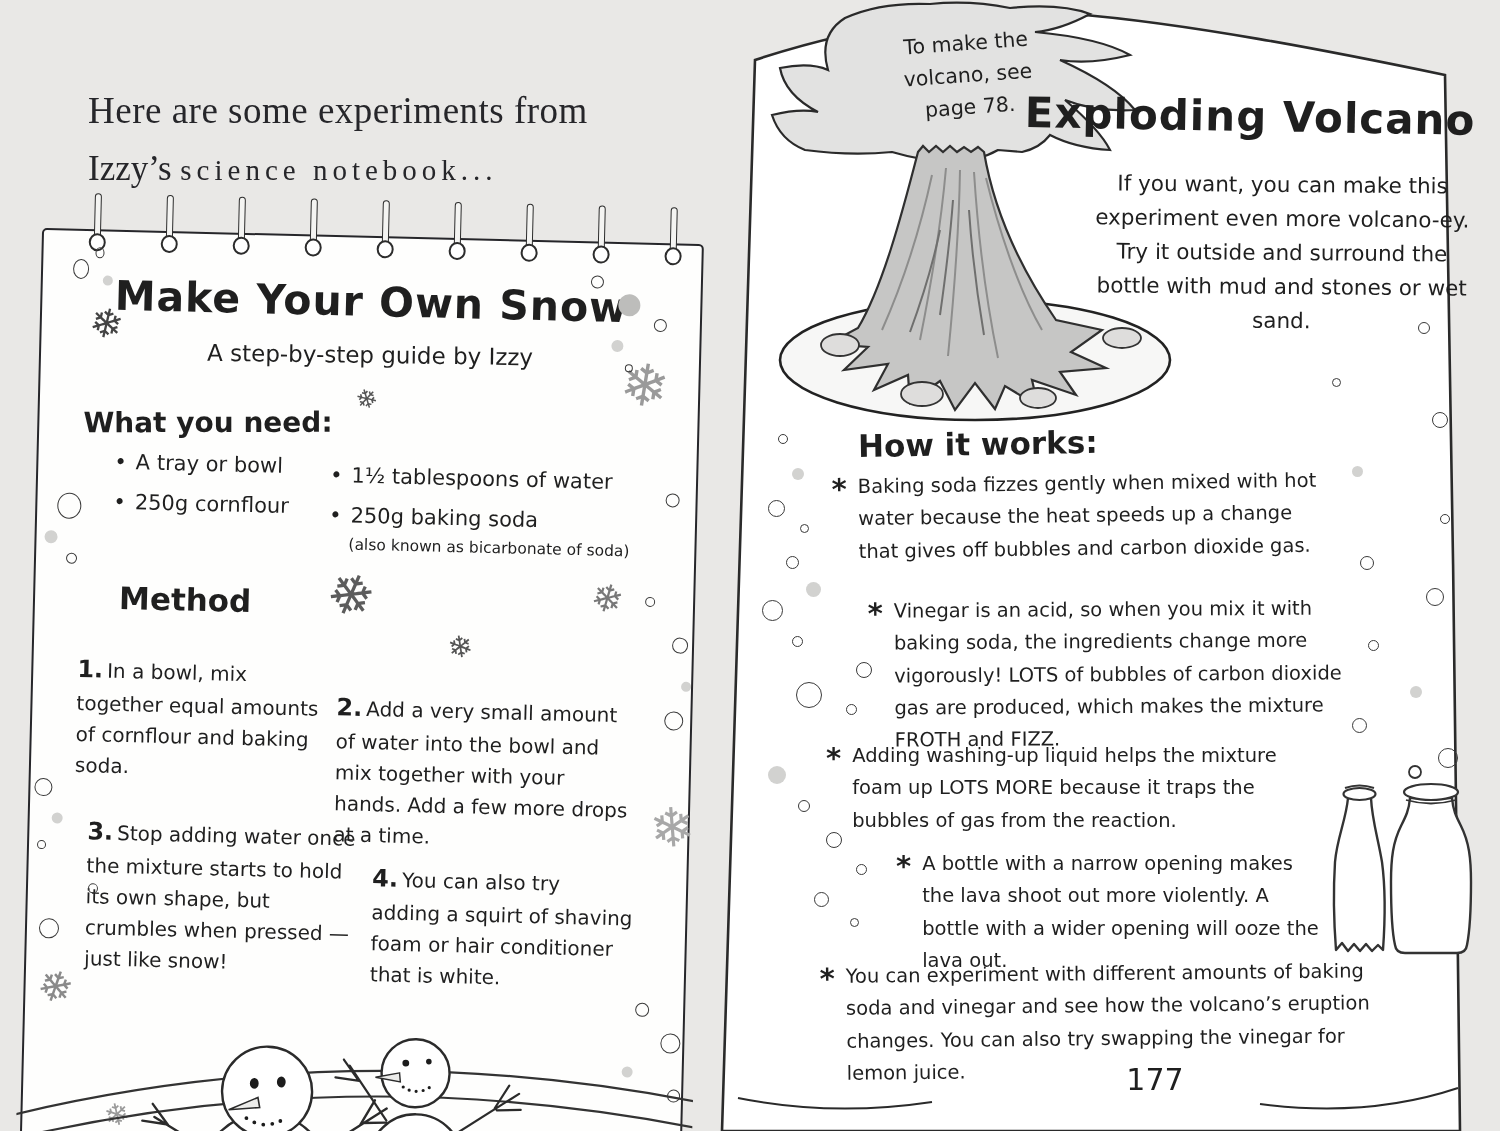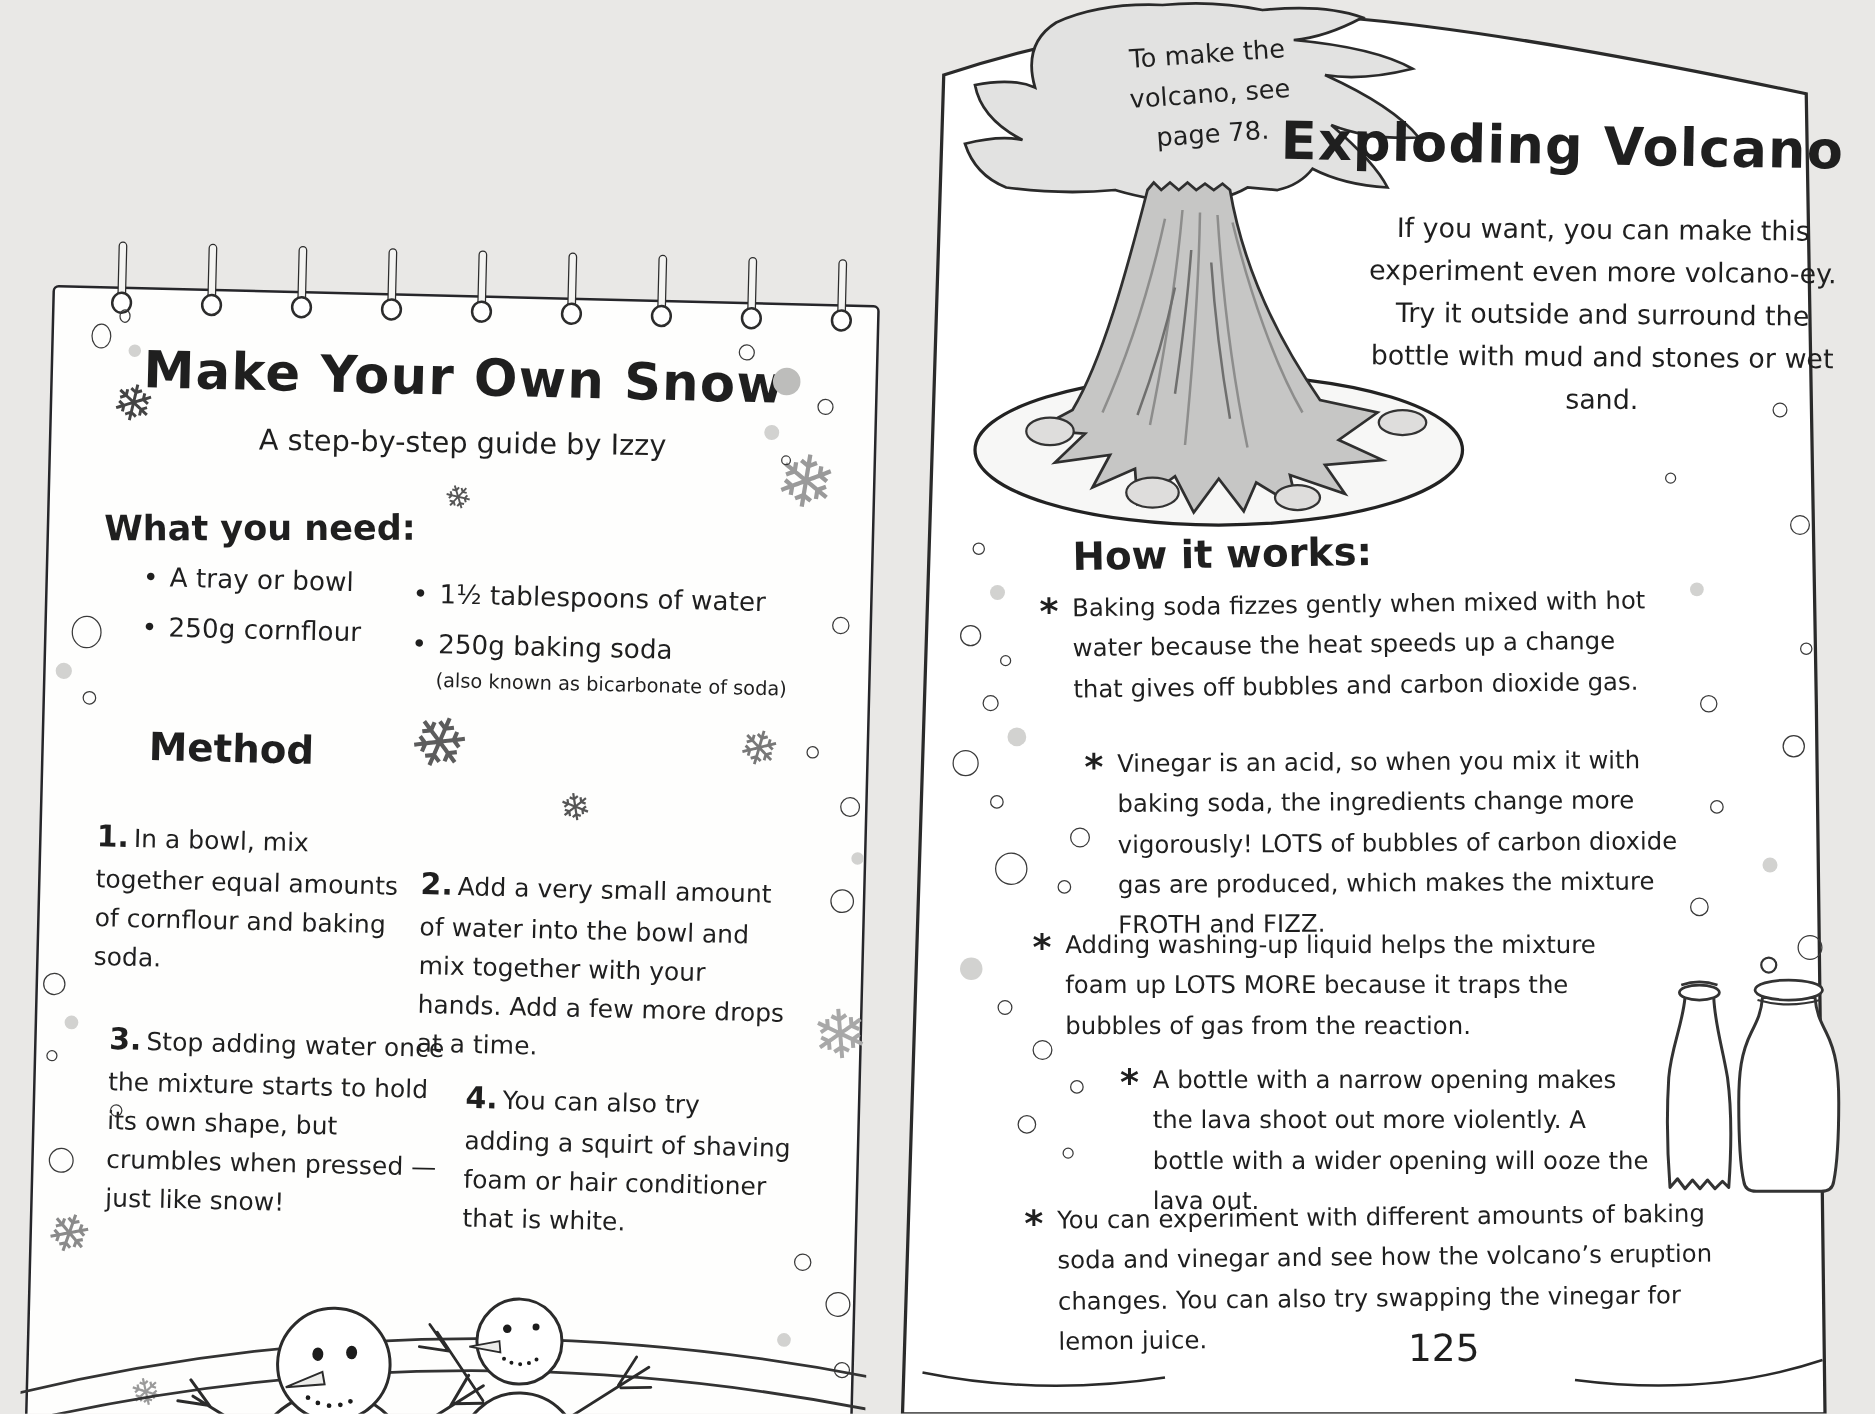--- a/index.html
+++ b/index.html
@@ -69,20 +69,25 @@
   #vb2{left:826px;top:740px;width:478px;}
   #vb3{left:896px;top:848px;width:424px;}
   #vb4{left:820px;top:958px;width:584px;transform:rotate(-.6deg);}
   #bottles-svg{left:1318px;top:762px;}
   #pgnum{left:1080px;top:1062px;width:150px;text-align:center;font-size:30px;}
 </style>
 </head>
 <body>
 
 <div class="abs serif" id="intro-heading">
+  <div id="intro-line1">Here are some experiments from</div>
+  <div id="intro-line2">
+    <span>Izzy’s</span>
+    <span class="hand-part">science notebook...</span>
+  </div>
 </div>
 
 <div class="abs" id="notebook">
 
   <span class="ring" style="left:44px">
       <span class="wire"></span>
       <span class="hole"></span>
     </span>
   <span class="ring" style="left:116px">
       <span class="wire"></span>
@@ -306,13 +311,13 @@
 <i class="bub o abs" style="left:1432px;top:412px;width:16px;height:16px"></i>
 <i class="bub gl abs" style="left:1352px;top:466px;width:11px;height:11px"></i>
 <i class="bub o abs" style="left:1440px;top:514px;width:10px;height:10px"></i>
 <i class="bub o abs" style="left:1360px;top:556px;width:14px;height:14px"></i>
 <i class="bub o abs" style="left:1426px;top:588px;width:18px;height:18px"></i>
 <i class="bub o abs" style="left:1368px;top:640px;width:11px;height:11px"></i>
 <i class="bub gl abs" style="left:1410px;top:686px;width:12px;height:12px"></i>
 <i class="bub o abs" style="left:1352px;top:718px;width:15px;height:15px"></i>
 <i class="bub o abs" style="left:1438px;top:748px;width:20px;height:20px"></i>
 
-<div class="abs" id="pgnum">125</div>
+<div class="abs" id="pgnum">177</div>
 
 </body></html>

